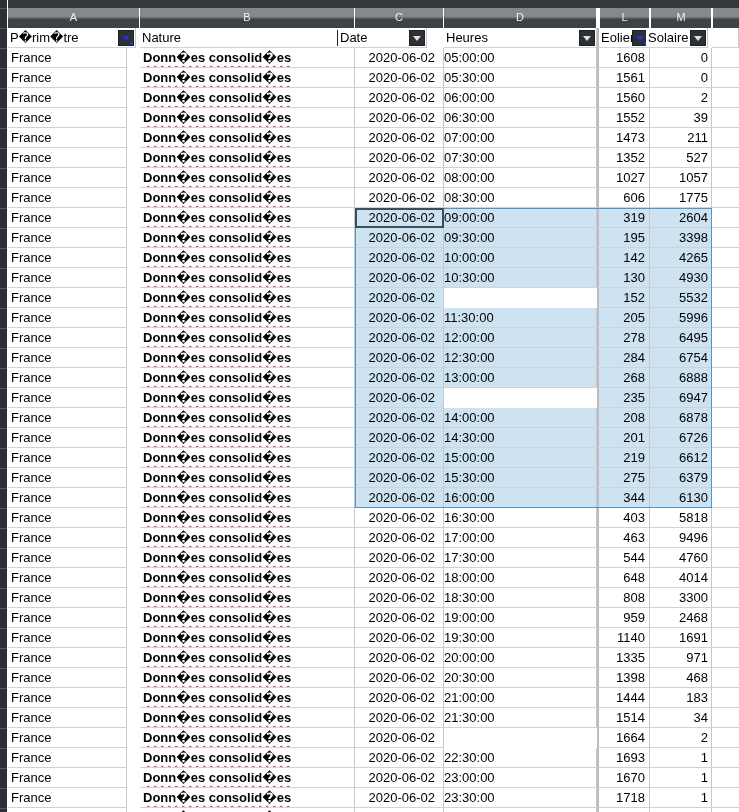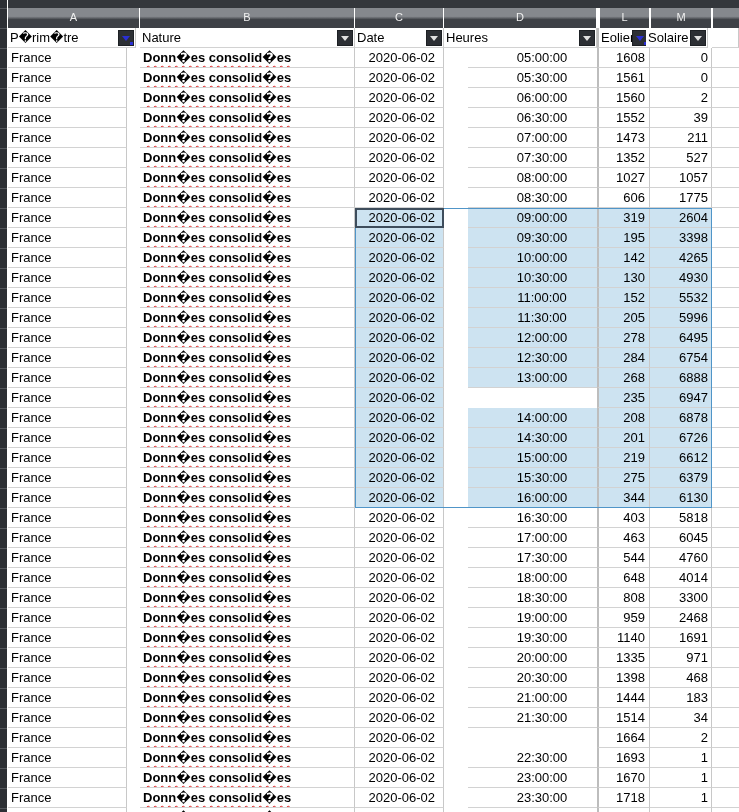--- a/index.html
+++ b/index.html
@@ -40,21 +40,21 @@
   .ch-m{left:643px;width:60px;}
   .ch-n{left:705px;width:26px;}
 
   
   .fieldrow{position:absolute;left:8px;top:28px;width:731px;height:20px;}
   .fcell{position:absolute;top:0;height:20px;box-sizing:border-box;background:#fff;
     border-right:1px solid var(--grid-v);border-bottom:1px solid var(--grid-h);
     font-size:13px;color:#000;line-height:19px;white-space:nowrap;overflow:hidden;padding-left:2px;}
   .f-a{left:0;width:128px;}
   .f-b{left:132px;width:215px;}
-  .f-c{left:347px;width:89px;}
+  .f-c{left:330px;width:89px;}
   .f-d{left:436px;width:153px;}
   .f-l{left:589px;width:53px;border-left:2px solid #bdbdbd;}
   .f-m{left:638px;width:62px;}
   .f-n{left:704px;width:27px;}
 
   .fbtn{position:absolute;top:2px;right:1px;width:16px;height:16px;background:#2c2f34;
     border:1px solid #1d2024;box-sizing:border-box;}
   .fbtn .arrow{position:absolute;left:3px;top:5px;width:0;height:0;
     border-left:4px solid transparent;border-right:4px solid transparent;
     border-top:5px solid var(--filter-arrow-inactive);}
@@ -64,21 +64,21 @@
 
   
   .datarows{position:absolute;left:8px;top:48px;width:731px;height:764px;overflow:hidden;}
   .row{position:relative;width:731px;height:20px;}
   .cell{position:absolute;top:0;height:20px;box-sizing:border-box;background:#fff;
     border-right:1px solid var(--grid-v);border-bottom:1px solid var(--grid-h);
     font-size:13px;color:#000;line-height:19px;white-space:nowrap;overflow:hidden;}
   .c-a{left:0;width:119px;padding-left:3px;}
   .c-b{left:132px;width:215px;padding-left:3px;font-weight:bold;}
   .c-c{left:347px;width:89px;text-align:right;padding-right:8px;}
-  .c-d{left:460px;width:153px;text-align:center;padding-right:4px;}
+  .c-d{left:436px;width:153px;text-align:left;padding-right:4px;}
   .c-l{left:589px;width:53px;text-align:right;padding-right:4px;border-left:2px solid #bdbdbd;}
   .c-m{left:642px;width:62px;text-align:right;padding-right:3px;}
   .c-n{left:704px;width:27px;border-right:none;}
   .row.selected .selcol{background:var(--selection-fill);}
 
   .mis{text-decoration-line:underline;text-decoration-style:wavy;
     text-decoration-color:var(--spell-red);text-decoration-thickness:1px;
     text-underline-offset:3px;text-decoration-skip-ink:none;}
 
   
@@ -253,21 +253,20 @@
       <div class="cell c-c selcol">2020-06-02</div>
       <div class="cell c-d selcol">10:30:00</div>
       <div class="cell c-l selcol">130</div>
       <div class="cell c-m selcol">4930</div>
       <div class="cell c-n"></div>
     </div>
       <div class="row selected">
       <div class="cell c-a">France</div>
       <div class="cell c-b"><span class="mis">Donn�es consolid�es</span></div>
       <div class="cell c-c selcol">2020-06-02</div>
-      <div class="cell c-d selcol">11:00:00</div>
       <div class="cell c-l selcol">152</div>
       <div class="cell c-m selcol">5532</div>
       <div class="cell c-n"></div>
     </div>
       <div class="row selected">
       <div class="cell c-a">France</div>
       <div class="cell c-b"><span class="mis">Donn�es consolid�es</span></div>
       <div class="cell c-c selcol">2020-06-02</div>
       <div class="cell c-d selcol">11:30:00</div>
       <div class="cell c-l selcol">205</div>
@@ -362,21 +361,21 @@
       <div class="cell c-l selcol">403</div>
       <div class="cell c-m selcol">5818</div>
       <div class="cell c-n"></div>
     </div>
       <div class="row">
       <div class="cell c-a">France</div>
       <div class="cell c-b"><span class="mis">Donn�es consolid�es</span></div>
       <div class="cell c-c selcol">2020-06-02</div>
       <div class="cell c-d selcol">17:00:00</div>
       <div class="cell c-l selcol">463</div>
-      <div class="cell c-m selcol">6045</div>
+      <div class="cell c-m selcol">9496</div>
       <div class="cell c-n"></div>
     </div>
       <div class="row">
       <div class="cell c-a">France</div>
       <div class="cell c-b"><span class="mis">Donn�es consolid�es</span></div>
       <div class="cell c-c selcol">2020-06-02</div>
       <div class="cell c-d selcol">17:30:00</div>
       <div class="cell c-l selcol">544</div>
       <div class="cell c-m selcol">4760</div>
       <div class="cell c-n"></div>

